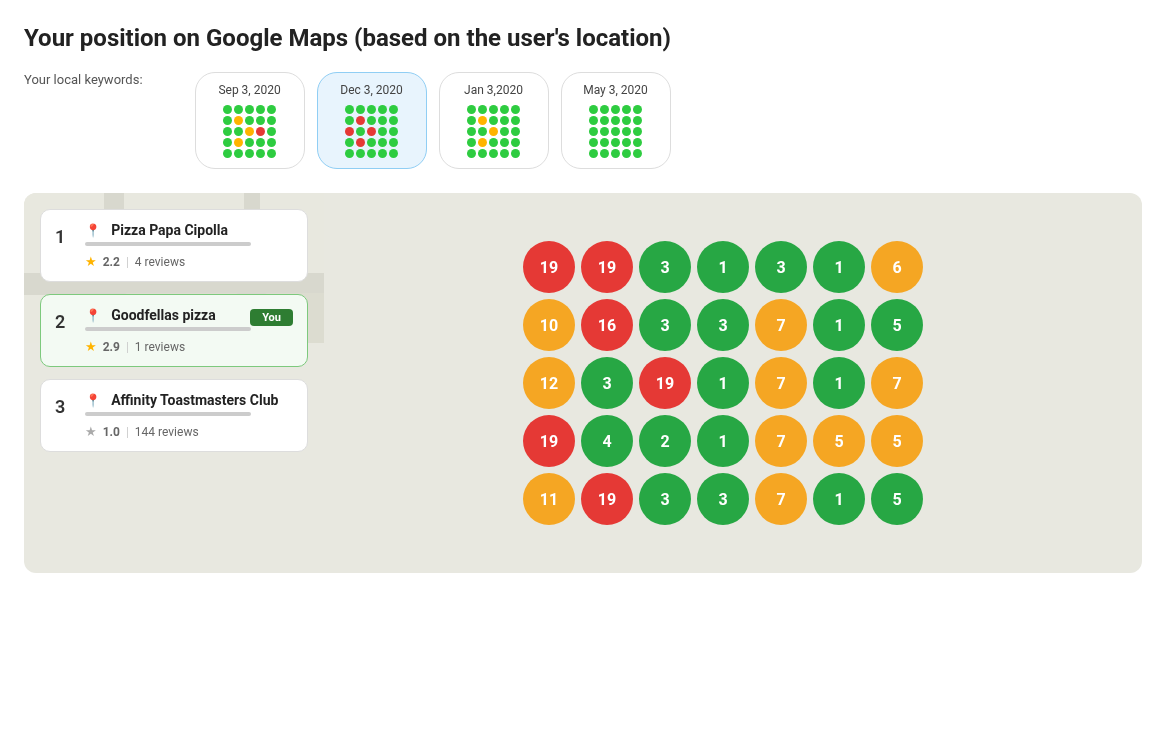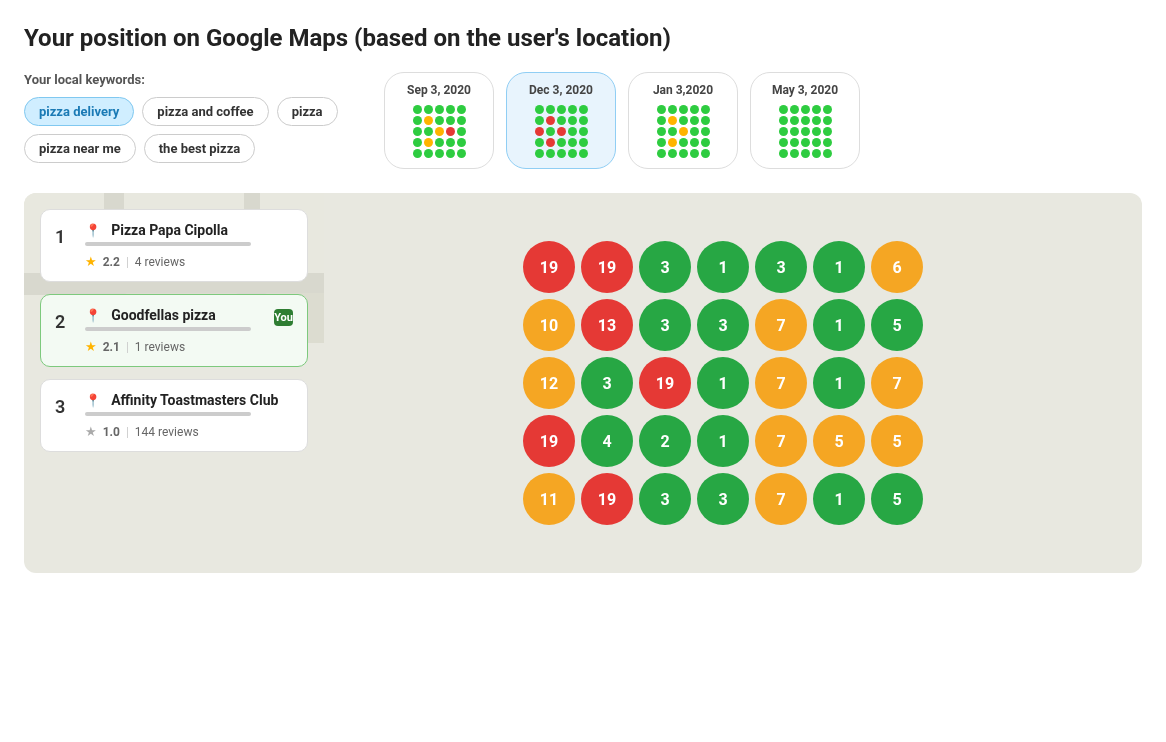--- a/index.html
+++ b/index.html
@@ -9,23 +9,22 @@
       padding: 24px;
       color: #222;
     }
     h1 {
       font-size: 24px;
       font-weight: 700;
       margin-bottom: 20px;
     }
     .top-section {
       display: flex;
-      gap: 20px;
+      gap: 52px;
       margin-bottom: 24px;
-      font-weight: bold;
     }
     .keywords-section { flex: 0 0 auto; }
     .snapshots-section { flex: 1; }
     .section-label {
       font-size: 13px;
       color: #555;
       margin-bottom: 10px;
     }
     .keywords-grid {
       display: flex;
@@ -152,21 +151,21 @@
       color: #666;
       display: flex;
       align-items: center;
       gap: 6px;
     }
     .you-badge {
       background: #2e7d32;
       color: #fff;
       font-size: 11px;
       font-weight: 700;
-      padding: 2px 0;
+      padding: 2px 12px;
       border-radius: 4px;
       margin-left: auto;
     }
     .listing-name-row {
       display: flex;
       align-items: center;
       justify-content: space-between;
     }
 
     
@@ -201,27 +200,20 @@
     .circle-red { background: #e53935; }
   </style>
 </head>
 <body>
 
 <h1>Your position on Google Maps (based on the user's location)</h1>
 
 <div class="top-section">
   <div class="keywords-section">
     <div class="section-label">Your local keywords:</div>
-    <div class="keywords-grid" id="keywords-container">
-        <div class="keyword-chip active">pizza delivery</div>
-        <div class="keyword-chip">pizza and coffee</div>
-        <div class="keyword-chip">pizza</div>
-        <div class="keyword-chip">pizza near me</div>
-        <div class="keyword-chip">the best pizza</div>
-      </div>
   </div>
   <div class="snapshots-section">
     <div class="snapshots-grid" id="snapshots-container">
         <div class="snapshot-card">
           <div class="snapshot-date">Sep 3, 2020</div>
           <div style="display: flex; flex-direction: column; gap: 2px;">
             <div class="dot-row">
               <span class="dot dot-green"></span>
               <span class="dot dot-green"></span>
               <span class="dot dot-green"></span>
@@ -426,21 +418,21 @@
       </div>
       <div class="listing-card highlighted">
         <div class="listing-row">
           <div class="listing-number">2</div>
           <div class="listing-info">
             <div class="listing-name-row" style="display: flex; align-items: center;">
               <div class="listing-name"><span style="color:#999;font-size:13px;margin-right:4px;">📍</span>Goodfellas pizza</div>
               <span class="you-badge">You</span>
             </div>
             <div class="listing-bar"></div>
-            <div class="listing-meta"><span style="color:#ffb400;font-size:13px;">★</span> <strong>2.1</strong> <span style="color:#ccc;">|</span> 1 reviews</div>
+            <div class="listing-meta"><span style="color:#ffb400;font-size:13px;">★</span> <strong>2.9</strong> <span style="color:#ccc;">|</span> 1 reviews</div>
           </div>
         </div>
       </div>
       <div class="listing-card">
         <div class="listing-row">
           <div class="listing-number">3</div>
           <div class="listing-info">
             <div class="listing-name-row" style="display: flex; align-items: center;">
               <div class="listing-name"><span style="color:#999;font-size:13px;margin-right:4px;">📍</span>Affinity Toastmasters Club</div>
             </div>
@@ -453,21 +445,21 @@
   <div class="circles-panel">
     <div class="circles-grid" id="circles-container">
         <div class="circle-cell circle-red">19</div>
         <div class="circle-cell circle-red">19</div>
         <div class="circle-cell circle-green">3</div>
         <div class="circle-cell circle-green">1</div>
         <div class="circle-cell circle-green">3</div>
         <div class="circle-cell circle-green">1</div>
         <div class="circle-cell circle-yellow">6</div>
         <div class="circle-cell circle-yellow">10</div>
-        <div class="circle-cell circle-red">13</div>
+        <div class="circle-cell circle-red">16</div>
         <div class="circle-cell circle-green">3</div>
         <div class="circle-cell circle-green">3</div>
         <div class="circle-cell circle-yellow">7</div>
         <div class="circle-cell circle-green">1</div>
         <div class="circle-cell circle-green">5</div>
         <div class="circle-cell circle-yellow">12</div>
         <div class="circle-cell circle-green">3</div>
         <div class="circle-cell circle-red">19</div>
         <div class="circle-cell circle-green">1</div>
         <div class="circle-cell circle-yellow">7</div>

